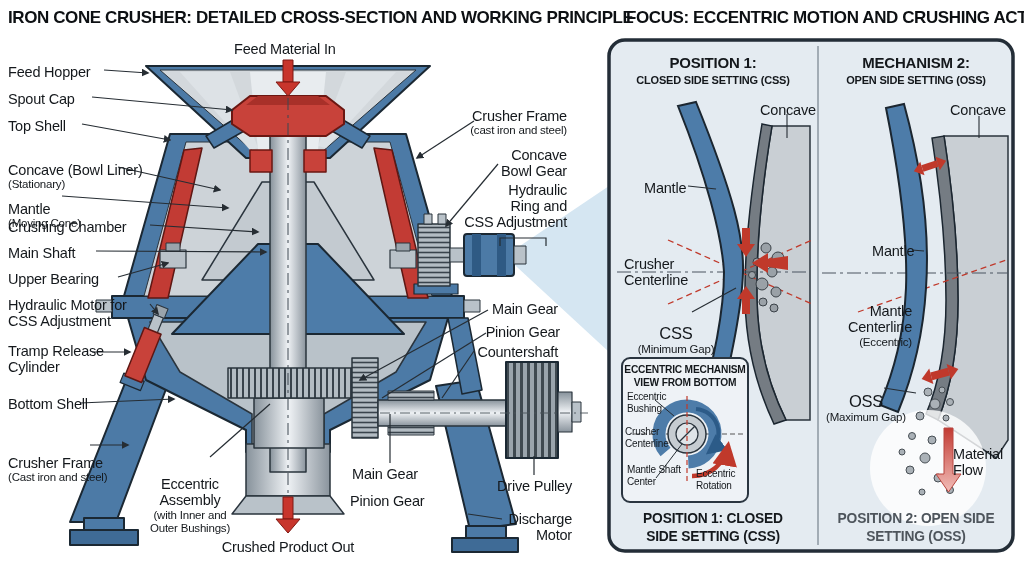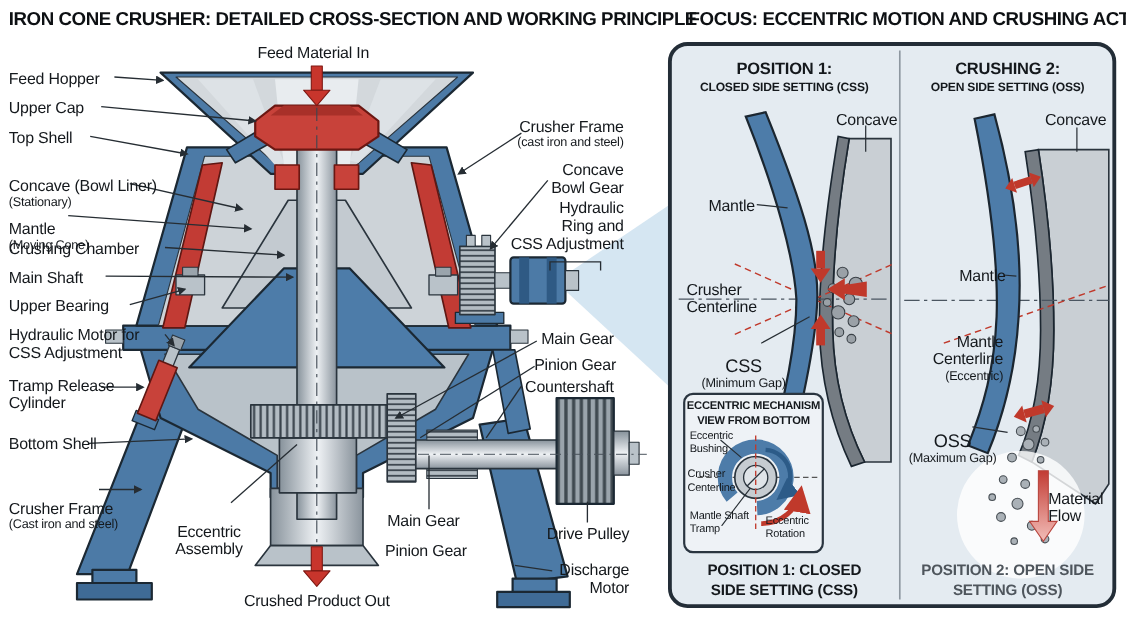--- a/index.html
+++ b/index.html
@@ -284,21 +284,21 @@
       <line x1="912" y1="250" x2="924" y2="251" stroke="#262d33" stroke-width="1.1"></line>
       <line x1="884" y1="388" x2="916" y2="393" stroke="#262d33" stroke-width="1.1"></line>
     </g>
   </g>
 </svg>
 
 <div class="title" style="left:8px; top:8px;">IRON CONE CRUSHER: DETAILED CROSS-SECTION AND WORKING PRINCIPLE</div>
 <div class="title" style="left:626px; top:8px;">FOCUS: ECCENTRIC MOTION AND CRUSHING ACTION</div>
 
 <div class="lbl" style="left:8px; top:64px;">Feed Hopper</div>
-<div class="lbl" style="left:8px; top:91px;">Upper Cap</div>
+<div class="lbl" style="left:8px; top:91px;">Spout Cap</div>
 <div class="lbl" style="left:8px; top:118px;text-align:center;">Top Shell</div>
 <div class="lbl" style="left:8px; top:146px;">
   <span>Concave (Bowl Liner)</span>
   <span class="sub">(Stationary)</span>
 </div>
 <div class="lbl" style="left:8px; top:185px;">
   <span>Mantle</span>
   <span class="sub">(Moving Cone)</span>
 </div>
 <div class="lbl" style="left:8px; top:219px;">Crushing Chamber</div>
@@ -311,20 +311,22 @@
 <div class="lbl" style="left:8px; top:396px;">Bottom Shell</div>
 <div class="lbl" style="left:8px; top:439px;">
   <span>Crusher Frame</span>
   <span class="sub">(Cast iron and steel)</span>
 </div>
 
 <div class="lbl" style="left:234px; top:41px;">Feed Material In</div>
 <div class="lbl ctr" style="left:120px; top:460px; width:140px;">
   <span>Eccentric
 Assembly</span>
+  <span class="sub">(with Inner and
+Outer Bushings)</span>
 </div>
 <div class="lbl" style="left:352px; top:466px;">Main Gear</div>
 <div class="lbl" style="left:350px; top:493px;">Pinion Gear</div>
 <div class="lbl ctr" style="left:208px; top:539px; width:160px;">Crushed Product Out</div>
 
 <div class="lbl ra" style="right:457px; top:92px;">
   <span>Crusher Frame</span>
   <span class="sub">(cast iron and steel)</span>
 </div>
 <div class="lbl ra" style="right:457px; top:147px;">Concave
@@ -349,27 +351,27 @@
   <span class="big">CSS</span>
   <span class="sub">(Minimum Gap)</span>
 </div>
 <div class="lbl ctr instit" style="left:624px; top:364px; width:122px;">ECCENTRIC MECHANISM
 VIEW FROM BOTTOM</div>
 <div class="lbl ins" style="left:627px; top:391px;">Eccentric
 Bushing</div>
 <div class="lbl ins" style="left:625px; top:426px;">Crusher
 Centerline</div>
 <div class="lbl ins" style="left:627px; top:464px;">Mantle Shaft
-Tramp</div>
+Center</div>
 <div class="lbl ins" style="left:696px; top:468px;">Eccentric
 Rotation</div>
 <div class="lbl ctr cap" style="left:613px; top:510px; width:200px;">POSITION 1: CLOSED
 SIDE SETTING (CSS)</div>
 
-<div class="lbl ctr hdr" style="left:816px; top:55px; width:200px;">CRUSHING 2:</div>
+<div class="lbl ctr hdr" style="left:816px; top:55px; width:200px;">MECHANISM 2:</div>
 <div class="lbl ctr subhdr" style="left:816px; top:74px; width:200px;">OPEN SIDE SETTING (OSS)</div>
 <div class="lbl" style="left:950px; top:102px;">Concave</div>
 <div class="lbl" style="left:872px; top:243px;">Mantle</div>
 <div class="lbl ra" style="right:112px; top:287px;">
   <span>Mantle
 Centerline</span>
   <span class="sub">(Eccentric)</span>
 </div>
 <div class="lbl ctr" style="left:824px; top:376px; width:84px;">
   <span class="big">OSS</span>

